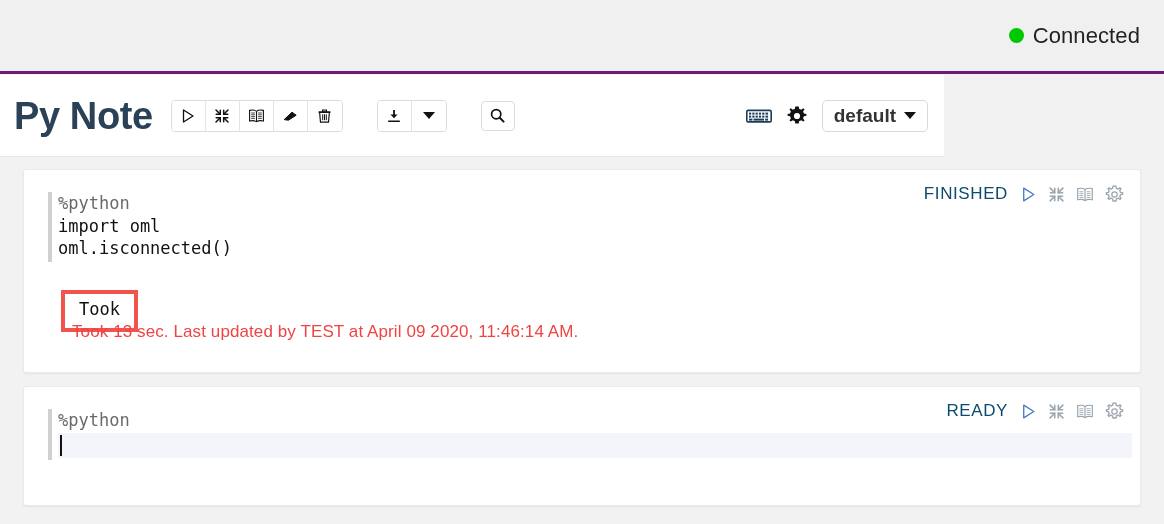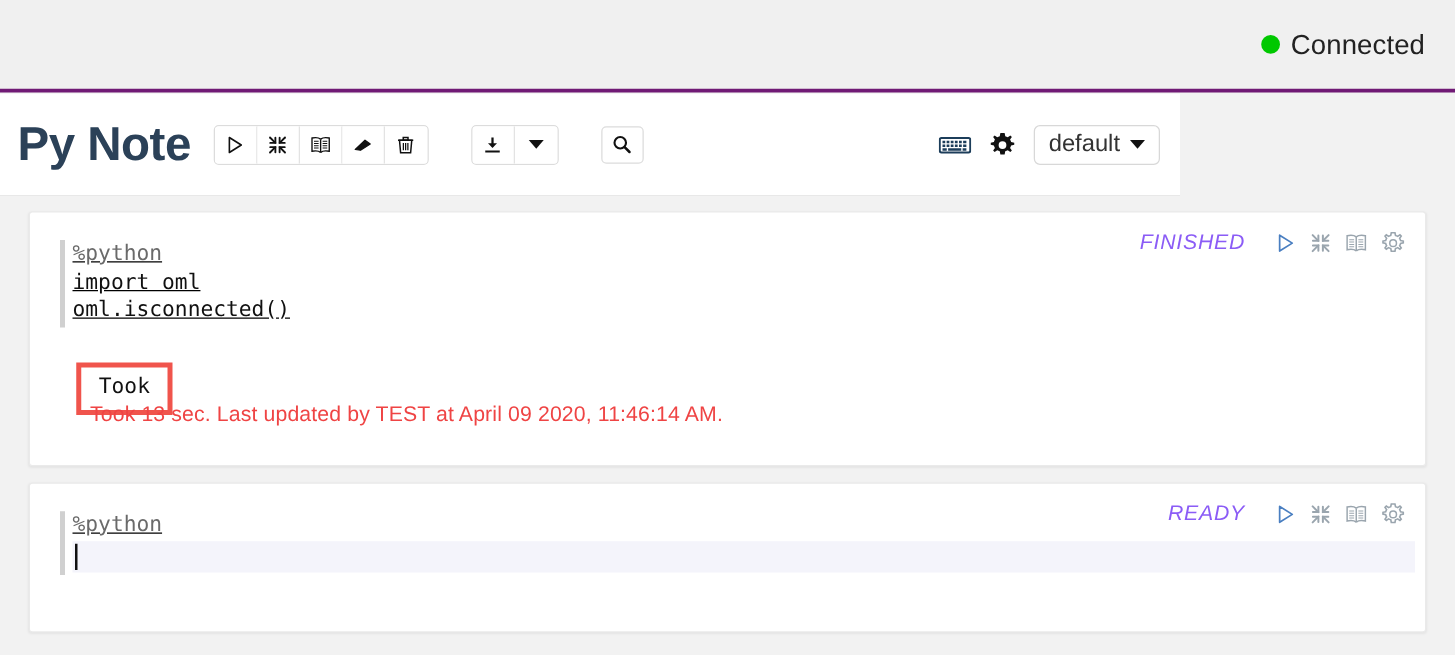--- a/index.html
+++ b/index.html
@@ -127,20 +127,21 @@
     display: flex;
     align-items: center;
     padding: 0 11px;
     cursor: pointer;
     box-sizing: border-box;
   }
   .dropdown-btn .dd-label {
     font-size: 19px;
     color: #333;
     margin-right: 8px;
+    font-weight: bold;
   }
   .caret {
     width: 0; height: 0;
     border-left: 6px solid transparent;
     border-right: 6px solid transparent;
     border-top: 7px solid #111;
   }
 
   
   .canvas {
@@ -165,37 +166,35 @@
 
   .para-head {
     position: absolute;
     right: 16px;
     top: 14px;
     display: flex;
     align-items: center;
   }
   .status-text {
     font-size: 17px;
-    color: #8b5cf6;
+    color: #0c4a6e;
     letter-spacing: 0.6px;
-    margin-right: 13px;
-    font-style: italic;
+    margin-right: 1px;
   }
   .head-icon {
     margin-left: 11px;
     display: flex;
     align-items: center;
     justify-content: center;
     cursor: pointer;
   }
 
   .editor {
     position: relative;
     padding: 22px 0 0 14px;
-    text-decoration: underline;
   }
   .code-gutter {
     position: absolute;
     left: 24px;
     top: 22px;
     width: 4px;
     background: #d0d0d0;
   }
   .code-lines {
     margin-left: 20px;

